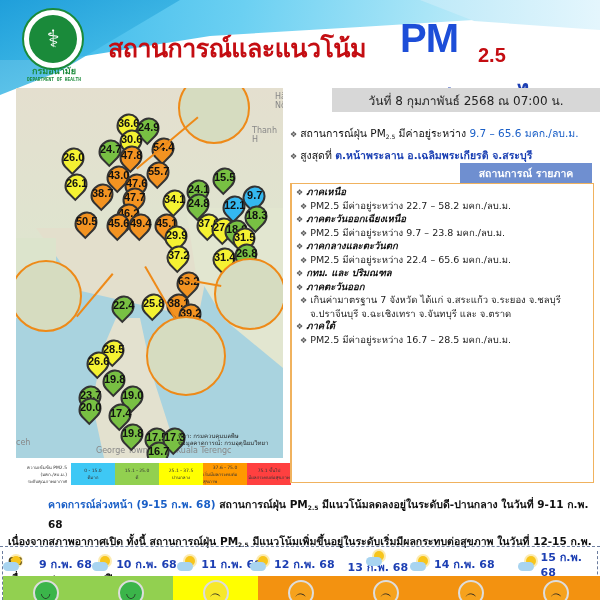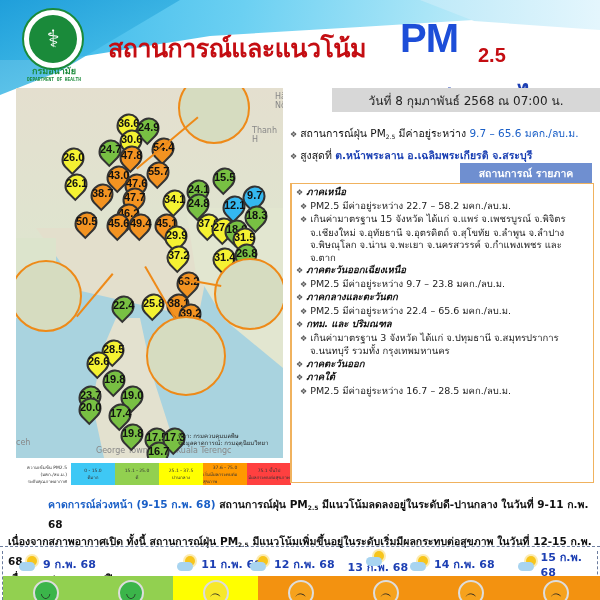--- a/index.html
+++ b/index.html
@@ -317,55 +317,61 @@
     </div>
     <div class="row">
       <span class="bul">❖</span><span>สูงสุดที่ </span><span class="hl-bold-blue">ต.หน้าพระลาน อ.เฉลิมพระเกียรติ จ.สระบุรี</span>
     </div>
   </div>
 
   <div class="regions">
     <div id="regions-list">
         <div class="reg-title"><span class="bul">❖</span><span>ภาคเหนือ</span></div>
         <div class="reg-item"><span class="bul">❖</span><span>PM2.5 มีค่าอยู่ระหว่าง 22.7 – 58.2 มคก./ลบ.ม.</span></div>
-        <div class="reg-item"><span class="bul">❖</span><span>เกินค่ามาตรฐาน 15 จังหวัด ได้แก่ จ.แพร่ จ.เพชรบูรณ์ จ.พิจิตร จ.เชียงใหม่ จ.อุทัยธานี จ.อุตรดิตถ์ จ.สุโขทัย จ.ลำพูน จ.ลำปาง จ.พิษณุโลก จ.น่าน จ.พะเยา จ.นครสวรรค์ จ.กำแพงเพชร และ จ.ตาก</span></div>
         <div class="reg-title"><span class="bul">❖</span><span>ภาคตะวันออกเฉียงเหนือ</span></div>
         <div class="reg-item"><span class="bul">❖</span><span>PM2.5 มีค่าอยู่ระหว่าง 9.7 – 23.8 มคก./ลบ.ม.</span></div>
         <div class="reg-title"><span class="bul">❖</span><span>ภาคกลางและตะวันตก</span></div>
         <div class="reg-item"><span class="bul">❖</span><span>PM2.5 มีค่าอยู่ระหว่าง 22.4 – 65.6 มคก./ลบ.ม.</span></div>
         <div class="reg-title"><span class="bul">❖</span><span>กทม. และ ปริมณฑล</span></div>
-        <div class="reg-item"><span class="bul">❖</span><span>เกินค่ามาตรฐาน 3 จังหวัด ได้แก่ จ.ปทุมธานี จ.สมุทรปราการ จ.นนทบุรี รวมทั้ง กรุงเทพมหานคร</span></div>
         <div class="reg-title"><span class="bul">❖</span><span>ภาคตะวันออก</span></div>
+        <div class="reg-item"><span class="bul">❖</span><span>เกินค่ามาตรฐาน 7 จังหวัด ได้แก่ จ.สระแก้ว จ.ระยอง จ.ชลบุรี จ.ปราจีนบุรี จ.ฉะเชิงเทรา จ.จันทบุรี และ จ.ตราด</span></div>
         <div class="reg-title"><span class="bul">❖</span><span>ภาคใต้</span></div>
         <div class="reg-item"><span class="bul">❖</span><span>PM2.5 มีค่าอยู่ระหว่าง 16.7 – 28.5 มคก./ลบ.ม.</span></div>
       </div>
   </div>
   <div class="region-btn">สถานการณ์ รายภาค</div>
 
   <div class="forecast">
     <div style="padding-left:40px;">
       <span class="lead">คาดการณ์ล่วงหน้า (9-15 ก.พ. 68)</span><span class="bold"> สถานการณ์ฝุ่น PM</span><span class="sub bold">2.5</span><span class="bold"> มีแนวโน้มลดลงอยู่ในระดับดี-ปานกลาง ในวันที่ 9-11 ก.พ. 68</span>
     </div>
     <div>
       <span class="bold">เนื่องจากสภาพอากาศเปิด ทั้งนี้ สถานการณ์ฝุ่น PM</span><span class="sub bold">2.5</span><span class="bold"> มีแนวโน้มเพิ่มขึ้นอยู่ในระดับเริ่มมีผลกระทบต่อสุขภาพ ในวันที่ 12-15 ก.พ. 68</span>
     </div>
     <div class="bold">เนื่องจากสภาพอากาศปิด</div>
   </div>
   <div class="dash-sep"></div>
 
   <div class="days" id="days">
-      <div class="day-head" style="left: 16px;">
+      <div class="day-head" style="left: 0; gap: 12px;">
         <div class="sun-cloud">
           <div class="sun"></div>
           <div class="cloud"></div>
         </div>
         <span>9 ก.พ. 68</span>
       </div>
       <div class="band" style="left: 0px; width: 86.1429px; background: rgb(146, 208, 80);"></div>
       <div class="face good" style="left: 29.5714px;">◡</div>
+      <div class="day-head" style="left: 89.1429px;">
+        <div class="sun-cloud">
+          <div class="sun"></div>
+          <div class="cloud"></div>
+        </div>
+        <span>10 ก.พ. 68</span>
+      </div>
       <div class="band" style="left: 85.1429px; width: 86.1429px; background: rgb(146, 208, 80);"></div>
       <div class="face good" style="left: 114.714px;">◡</div>
       <div class="day-head" style="left: 174.286px;">
         <div class="sun-cloud">
           <div class="sun"></div>
           <div class="cloud"></div>
         </div>
         <span>11 ก.พ. 68</span>
       </div>
       <div class="band" style="left: 170.286px; width: 86.1429px; background: rgb(255, 255, 0);"></div>

